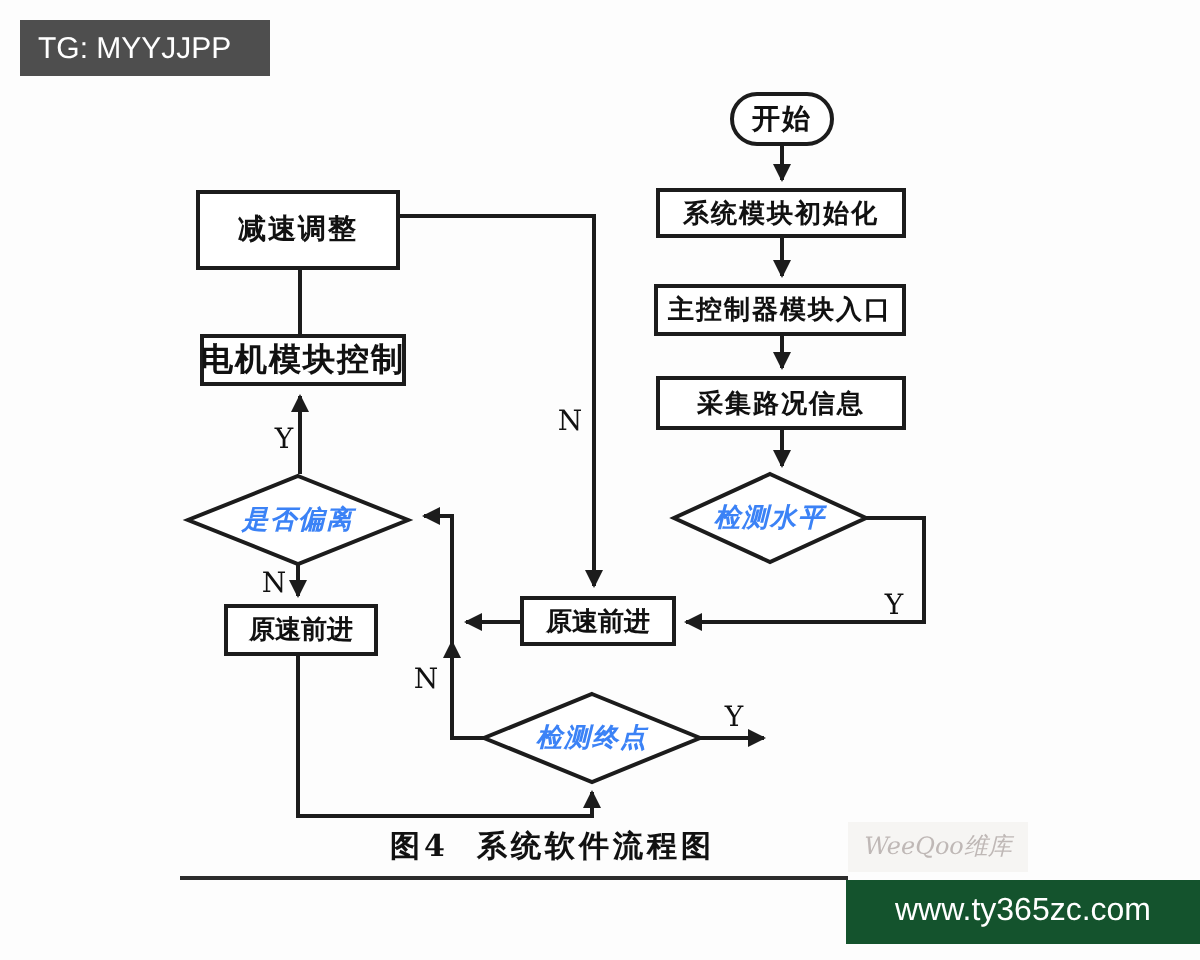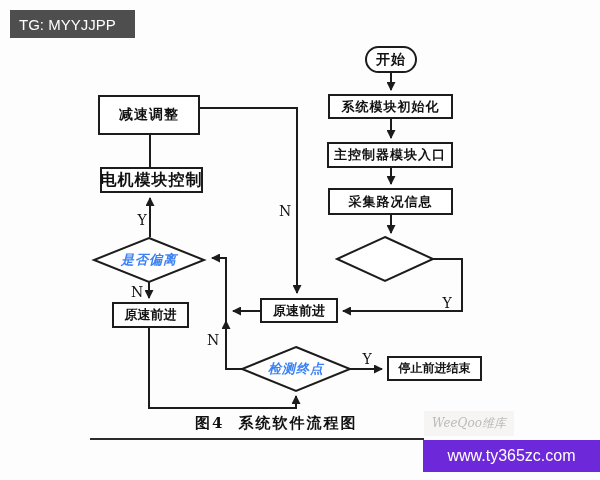--- a/index.html
+++ b/index.html
@@ -60,21 +60,21 @@
     display:flex; align-items:center; padding-left:9px; z-index:3;
   }
   #watermark{
     position:absolute; left:424px; top:411px; width:90px; height:25px;
     background:#f6f5f3; color:#bfb8b6;
     font:italic 12px "DejaVu Serif", serif;
     display:flex; align-items:center; justify-content:center; z-index:2;
   }
   #site-bar{
     position:absolute; left:423px; top:440px; width:177px; height:32px;
-    background:#6d28d9; color:#fff;
+    background:#14532d; color:#fff;
     font-family:"Liberation Sans", sans-serif; font-size:16px;
     display:flex; align-items:center; justify-content:center; z-index:3;
   }
   
   #caption{
     position:absolute; left:195px; top:414px; width:210px; text-align:left;
     font-weight:bold; font-size:15px; letter-spacing:2px; color:#111;
     font-family:"DejaVu Serif", serif; z-index:2; white-space:nowrap;
   }
   #caption .fig-label{margin-right:14px;}
@@ -118,22 +118,22 @@
   </svg>
 
   <div class="node" id="n-start">开始</div>
   <div class="node" id="n-init">系统模块初始化</div>
   <div class="node" id="n-entry">主控制器模块入口</div>
   <div class="node" id="n-collect">采集路况信息</div>
   <div class="node" id="n-decel">减速调整</div>
   <div class="node" id="n-motor">电机模块控制</div>
   <div class="node" id="n-fwdl">原速前进</div>
   <div class="node" id="n-fwdc">原速前进</div>
-  <div class="node" id="n-stop">停止前进结束</div>
 
+  <div class="dlabel" id="d-level">检测水平</div>
   <div class="dlabel" id="d-dev">是否偏离</div>
   <div class="dlabel" id="d-end">检测终点</div>
 
   <div class="elabel" id="l-level-y">Y</div>
   <div class="elabel" id="l-decel-n">N</div>
   <div class="elabel" id="l-dev-y">Y</div>
   <div class="elabel" id="l-dev-n">N</div>
   <div class="elabel" id="l-end-n">N</div>
   <div class="elabel" id="l-end-y">Y</div>
 

